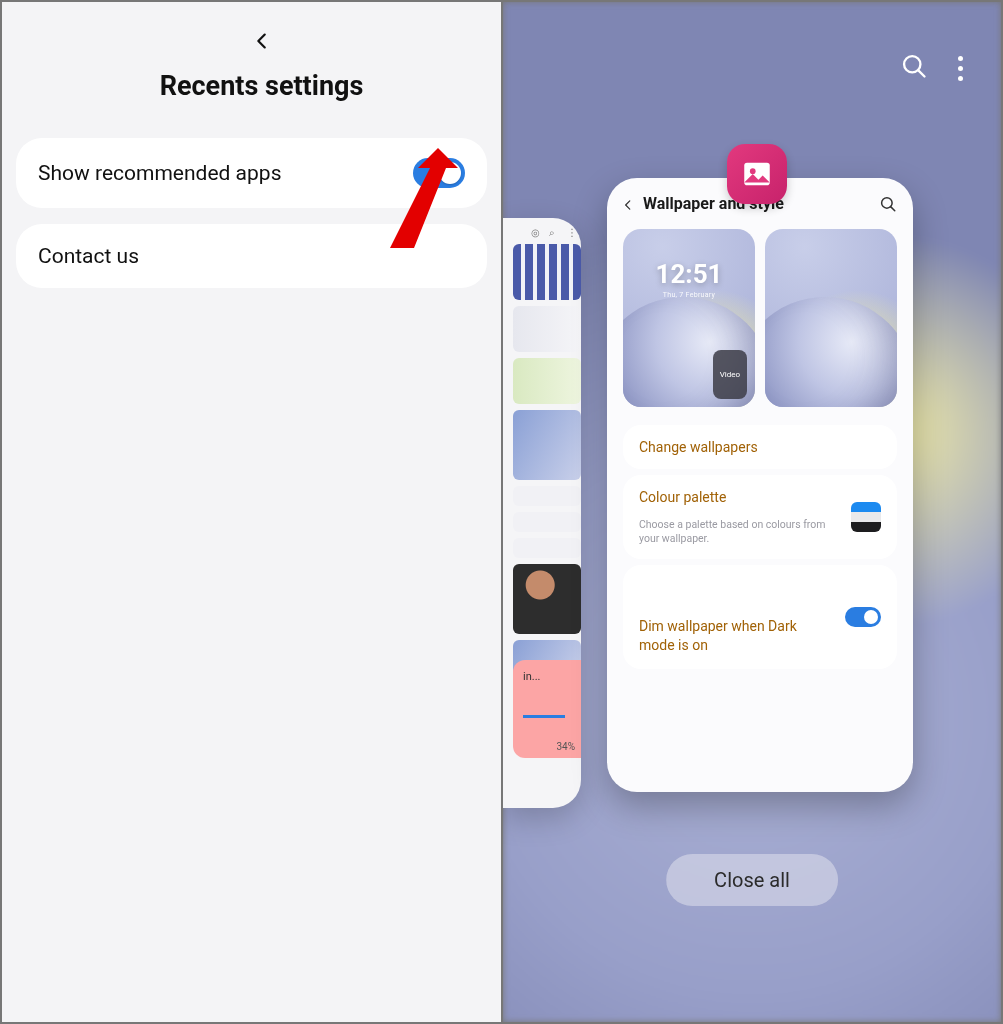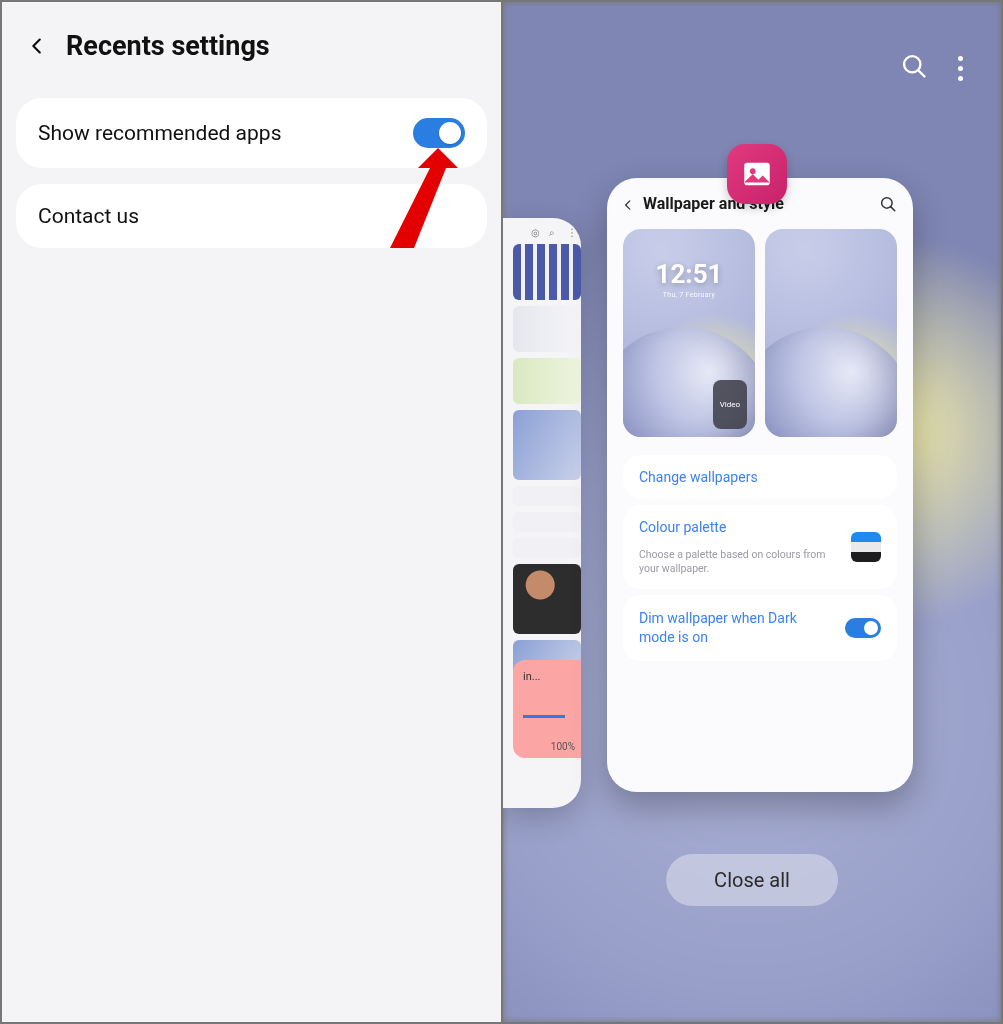--- a/index.html
+++ b/index.html
@@ -1,21 +1,21 @@
 <!DOCTYPE html>
 <html><head>
 <meta charset="utf-8">
 <style>
   * { box-sizing: border-box; margin: 0; padding: 0; }
   html, body { width: 1003px; height: 1024px; overflow: hidden; font-family: -apple-system, "Segoe UI", Roboto, sans-serif; }
   body { display: flex; border: 2px solid #777; background: #777; gap: 2px; }
 
   
   .left-panel { width: 499px; height: 100%; background: #f4f4f6; display: flex; flex-direction: column; }
-  .left-header { display: flex; align-items: center; padding: 28px 20px 36px 24px; gap: 18px; }
+  .left-header { display: flex; align-items: center; padding: 28px 20px 36px 40px; gap: 18px; flex-direction: column; }
   .left-header .back-chev { width: 22px; height: 22px; }
   .left-header .back-chev svg { width: 100%; height: 100%; }
   .left-title { font-size: 27px; font-weight: 700; color: #111; }
 
   .settings-card { background: #fff; border-radius: 26px; margin: 0 14px 16px 14px; padding: 20px 22px; display: flex; align-items: center; justify-content: space-between; }
   .settings-label { font-size: 21px; color: #111; }
 
   .toggle { position: relative; width: 52px; height: 30px; border-radius: 15px; }
   .toggle.on { background: #2a7de1; }
   .toggle .knob { position: absolute; width: 22px; height: 22px; border-radius: 50%; background: #fff; top: 4px; box-shadow: 0 1px 2px rgba(0,0,0,.2); }
@@ -57,37 +57,37 @@
 
   .app-chip { position: absolute; left: 224px; top: 142px; width: 60px; height: 60px; border-radius: 18px; background: linear-gradient(135deg, #e2397e, #c7226b); display: flex; align-items: center; justify-content: center; box-shadow: 0 4px 10px rgba(0,0,0,.2); z-index: 5; }
   .app-chip svg { width: 34px; height: 34px; fill: #fff; }
 
   .card-header { display: flex; align-items: center; padding: 16px 16px 8px 14px; gap: 8px; }
   .card-header .chev { width: 14px; height: 14px; }
   .card-header .title { font-size: 16px; font-weight: 700; color: #1a1a1a; flex: 1; }
   .card-header .search-ic { width: 18px; height: 18px; }
 
   .wallp-row { display: flex; gap: 10px; padding: 8px 16px 12px 16px; }
-  .wallp { flex: 1; height: 208px; border-radius: 18px; position: relative; overflow: hidden;
+  .wallp { flex: 1; height: 178px; border-radius: 18px; position: relative; overflow: hidden;
     background:
       radial-gradient(120px 120px at 70% 78%, rgba(255,248,150,.95), rgba(255,248,150,0) 65%),
       radial-gradient(260px 260px at 30% 10%, #c8cee9 0%, #adb4da 50%, #8f97c6 100%);
   }
   .wallp.lock { display: flex; flex-direction: column; align-items: center; padding-top: 30px; color: #fff; }
   .wallp.lock .clock { font-size: 26px; font-weight: 700; text-shadow: 0 2px 6px rgba(0,0,0,.25); }
   .wallp.lock .date { font-size: 7px; opacity: .9; margin-top: 2px; letter-spacing: .3px;}
   .wallp .vid-badge { position: absolute; right: 8px; bottom: 8px; background: rgba(60,60,70,.85); color: #fff; font-size: 8px; padding: 20px 7px; border-radius: 8px; }
   .sphere { position:absolute; width:180px; height:180px; border-radius:50%; left:-30px; bottom:-70px;
     background: radial-gradient(circle at 65% 25%, #e7eaf7 0%, #bfc5e4 30%, #8b93c2 60%, #60689c 100%);
     box-shadow: inset -20px -30px 40px rgba(40,40,80,.3);
   }
 
   .opt-card { background: #fff; border-radius: 18px; margin: 6px 16px; padding: 14px 16px; display: flex; align-items: center; gap: 10px; }
   .opt-card .texts { flex: 1; }
-  .opt-title { font-size: 14px; color: #3b82f6; }
+  .opt-title { font-size: 14px; color: #a16207; }
   .opt-sub { font-size: 10.5px; color: #9a9aa2; margin-top: 13px; line-height: 1.3; }
   .swatch { width: 30px; height: 30px; border-radius: 6px; overflow: hidden; display: flex; flex-direction: column; }
   .swatch span { flex: 1; }
   .swatch .c1 { background: #1c8af0; }
   .swatch .c2 { background: #e9e9eb; }
   .swatch .c3 { background: #1d1d1f; }
 
   .toggle-sm { position: relative; width: 36px; height: 20px; border-radius: 10px; background: #2a7de1; flex-shrink: 0;}
   .toggle-sm .knob { position: absolute; right: 3px; top: 3px; width: 14px; height: 14px; border-radius: 50%; background: #fff; }
 
@@ -153,21 +153,21 @@
     <div class="stub-row" style="background:linear-gradient(90deg,#d9e9c1,#eef5df);"></div>
     <div class="stub-img"></div>
     <div class="stub-row" style="background:#f1f1f5;height:20px;"></div>
     <div class="stub-row" style="background:#f1f1f5;height:20px;"></div>
     <div class="stub-row" style="background:#f1f1f5;height:20px;"></div>
     <div class="stub-person"></div>
     <div class="stub-img" style="height:40px;"></div>
     <div class="bottom-box">
       <span>in...</span>
       <div class="bar"></div>
-      <span class="pct">100%</span>
+      <span class="pct">34%</span>
     </div>
   </div>
 
   <div class="app-chip">
     <svg viewBox="0 0 24 24">
         <rect x="3" y="4" width="18" height="16" rx="2"></rect>
         <circle cx="9" cy="10" r="2" fill="#e2397e"></circle>
         <path d="M3 18 L9 12 L13 16 L16 13 L21 18 Z" fill="#e2397e"></path>
       </svg>
   </div>
@@ -213,21 +213,21 @@
       </div>
       <div class="swatch">
         <span class="c1"></span>
           <span class="c2"></span>
           <span class="c3"></span>
       </div>
     </div>
 
     <div class="opt-card">
       <div class="texts">
-        <div class="opt-title" style="line-height:1.35;">Dim wallpaper when Dark mode is on</div>
+        <div class="opt-title" style="line-height:1.35;margin-top:38px;">Dim wallpaper when Dark mode is on</div>
       </div>
       <div class="toggle-sm">
         <div class="knob"></div>
       </div>
     </div>
   </div>
 
   <div class="close-all-btn">
     <span>Close all</span>
   </div>

